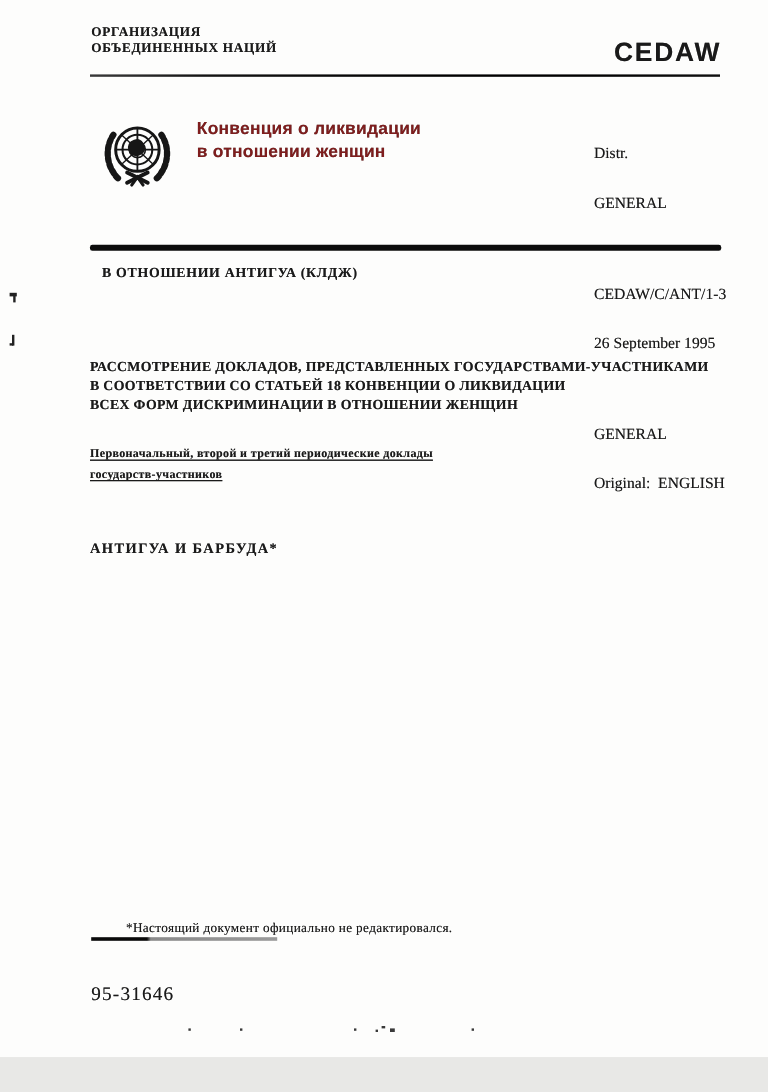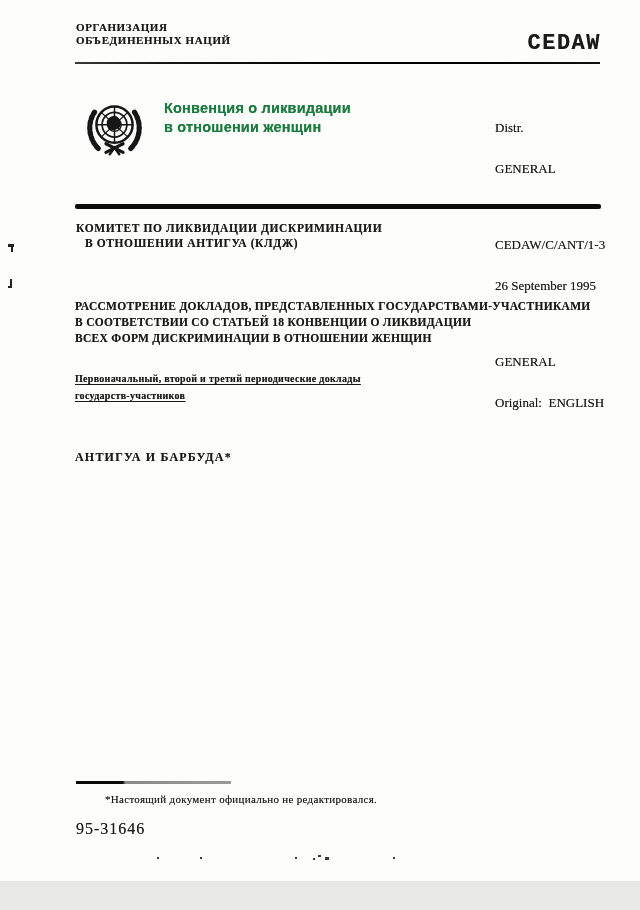--- a/index.html
+++ b/index.html
@@ -10,47 +10,47 @@
     background:#fdfdfc;
     font-family:"Liberation Serif", serif;
     color:#1a1a1a;
     overflow:hidden;
     text-shadow:0 0 0.5px rgba(25,25,25,0.6);
   }
   .abs{position:absolute;}
 
   
   .org-block{left:76px;top:21px;font-size:11px;font-weight:bold;line-height:13px;letter-spacing:0.6px;}
-  .acronym{right:39px;top:31px;font-size:22px;font-weight:bold;letter-spacing:1.5px;font-family:Liberation Mono, monospace;}
+  .acronym{right:39px;top:31px;font-size:22px;font-weight:bold;letter-spacing:1.5px;font-family:Liberation Sans, sans-serif;}
   .rule-top{left:75px;top:62px;width:525px;height:2px;
     background:linear-gradient(90deg,#3a3a3a 0%,#141414 18%,#000 55%,#000 78%,#101010 100%);}
 
   
   .emblem{left:84px;top:97px;width:61px;height:63px;}
   .conv-title{left:164px;top:99px;font-family:"Liberation Sans", sans-serif;
-    font-weight:bold;font-size:14.5px;line-height:18.5px;color:#15803d;letter-spacing:0.2px;}
+    font-weight:bold;font-size:14.5px;line-height:18.5px;color:#7f1d1d;letter-spacing:0.2px;}
   .distr{left:495px;top:94px;font-size:13px;line-height:13.5px;white-space:pre;}
   .distr .gap{height:9px;}
   .rule-mid{left:75px;top:204px;width:526px;height:5px;background:#0c0c0c;border-radius:2px;}
 
   
   .committee{left:76px;top:221px;font-size:11.5px;font-weight:bold;line-height:15px;letter-spacing:0.6px;}
   .committee .indent{padding-left:9px;}
 
   
   .center-band{left:75px;width:526px;text-align:left;}
   .report-title{top:298px;font-size:11.5px;font-weight:bold;line-height:16px;letter-spacing:0.3px;}
   .report-subtitle{top:370px;font-size:10px;font-weight:bold;line-height:17px;letter-spacing:0.3px;}
   .report-subtitle .u{text-decoration:underline;text-underline-offset:2px;}
   .country{top:450px;font-size:12px;font-weight:bold;letter-spacing:1.2px;}
 
   
   .rule-foot{left:76px;top:781px;width:155px;height:3px;
     background:linear-gradient(90deg,#0a0a0a 0%,#0a0a0a 30%,#8a8a8a 32%,#9a9a9a 100%);}
-  .footnote{left:76px;top:793px;width:420px;font-size:11px;letter-spacing:0.3px;}
+  .footnote{left:76px;top:768px;width:420px;font-size:11px;letter-spacing:0.3px;}
   .footnote .fn-indent{padding-left:29px;}
   .docnum{left:76px;top:820px;font-size:16px;letter-spacing:1px;}
 
   
   .mark{position:absolute;background:#222;}
   .speck{position:absolute;background:#3a3a3a;width:2px;height:2px;}
 </style>
 </head>
 <body>
 
@@ -97,21 +97,20 @@
     <div>CEDAW/C/ANT/1-3</div>
     <div>26 September 1995</div>
     <div class="gap"></div>
     <div>GENERAL</div>
     <div>Original:  ENGLISH</div>
   </div>
 
   <div class="abs rule-mid"></div>
 
   <div class="abs committee">
-    <div>КОМИТЕТ ПО ЛИКВИДАЦИИ ДИСКРИМИНАЦИИ</div>
     <div class="indent">В ОТНОШЕНИИ АНТИГУА (КЛДЖ)</div>
   </div>
 
   <div class="mark" style="left:8px;top:244px;width:6px;height:3px;"></div>
   <div class="mark" style="left:11px;top:245px;width:2px;height:7px;"></div>
   <div class="mark" style="left:10px;top:279px;width:2px;height:9px;"></div>
   <div class="mark" style="left:8px;top:286px;width:3px;height:2px;"></div>
 
   <div class="abs center-band report-title">
     <div>РАССМОТРЕНИЕ ДОКЛАДОВ, ПРЕДСТАВЛЕННЫХ ГОСУДАРСТВАМИ-УЧАСТНИКАМИ</div>

